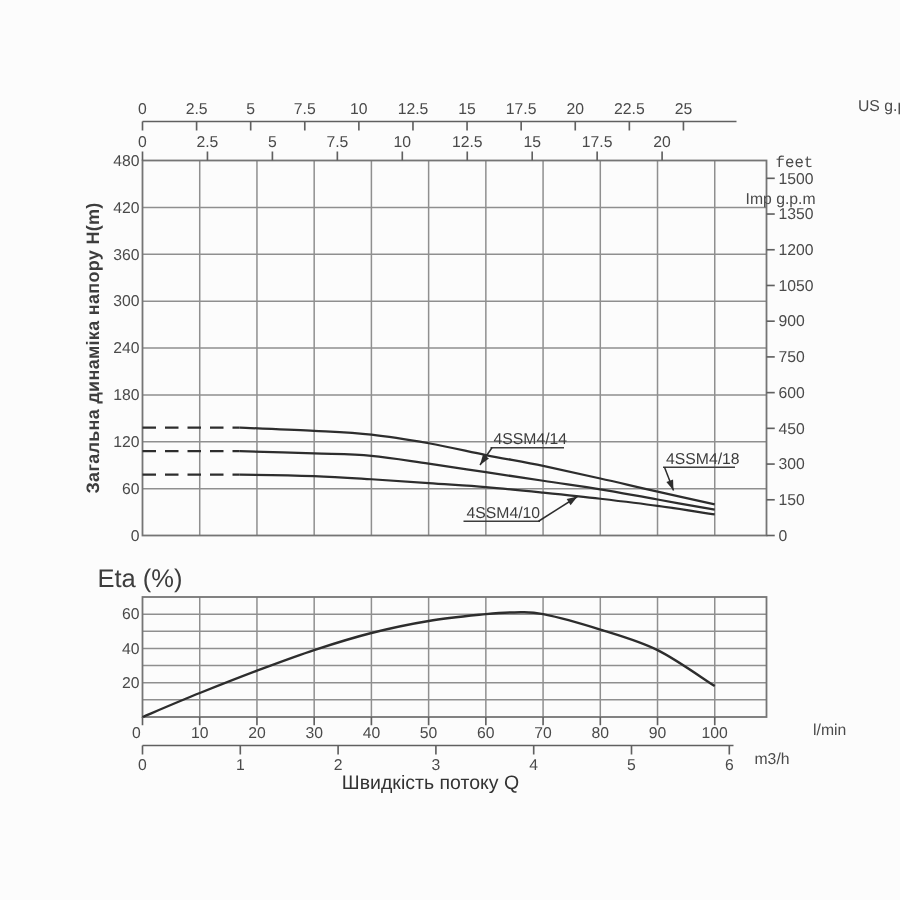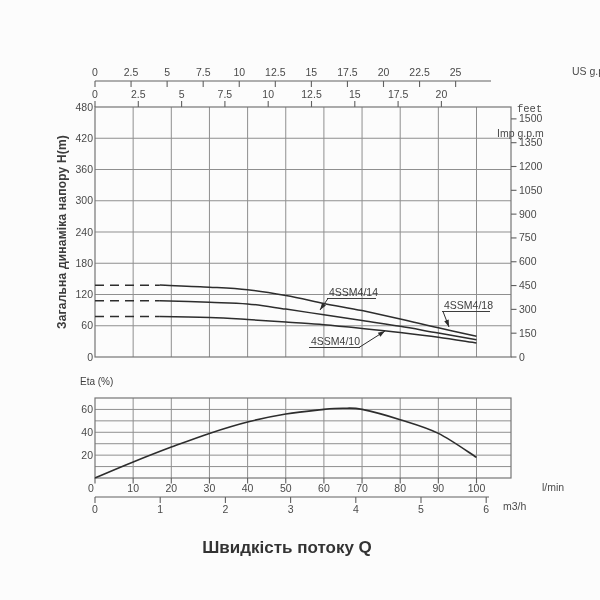--- a/index.html
+++ b/index.html
@@ -14,24 +14,24 @@
   svg{position:absolute;left:0;top:0;}
   svg text{font-family:"Liberation Sans", sans-serif;}
   .lbl{position:absolute;color:#474747;font-size:10.5px;white-space:nowrap;}
   .unit{font-size:10.5px;color:#4a4a4a;}
   .ylabel{
     left:55px;top:107px;width:22px;height:250px;
     writing-mode:vertical-rl;transform:rotate(180deg);
     text-align:center;font-size:12px;font-weight:bold;color:#3d3d3d;
     letter-spacing:0.2px;
   }
-  .eta-title{left:80px;top:376px;font-size:10px;color:#3d3d3d;}
+  .eta-title{left:65px;top:376px;font-size:17px;color:#3d3d3d;}
   .x-title{
     left:95px;top:514px;width:384px;text-align:center;
-    font-size:17px;font-weight:bold;color:#333;margin-top:24px;
+    font-size:13px;font-weight:normal;color:#333;
   }
   .u-us{left:524px;top:65px;padding-left:48px;}
   .u-imp{left:497px;top:87px;margin-top:40px;}
   .u-feet{left:517px;top:103px;font-family:Liberation Mono, monospace;}
   .u-lmin{left:500px;top:481px;padding-left:42px;}
   .u-m3h{left:503px;top:500px;}
 </style>
 </head>
 <body>
 

